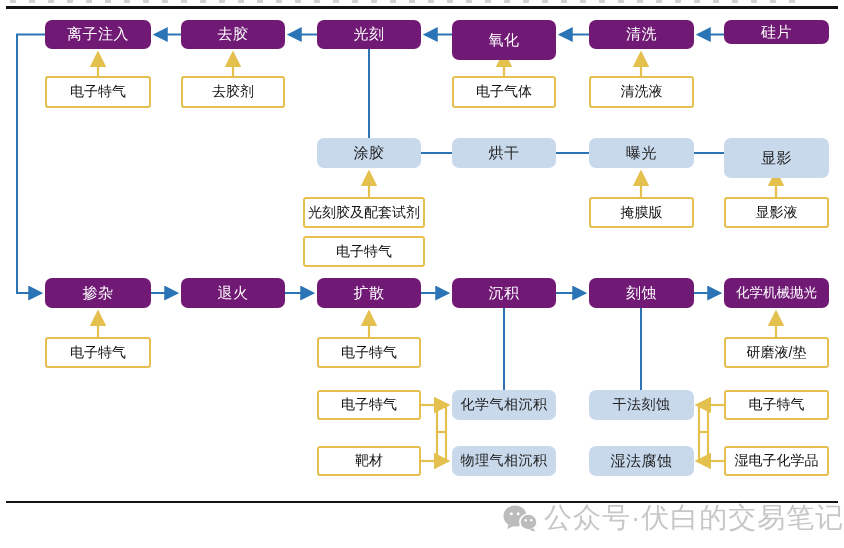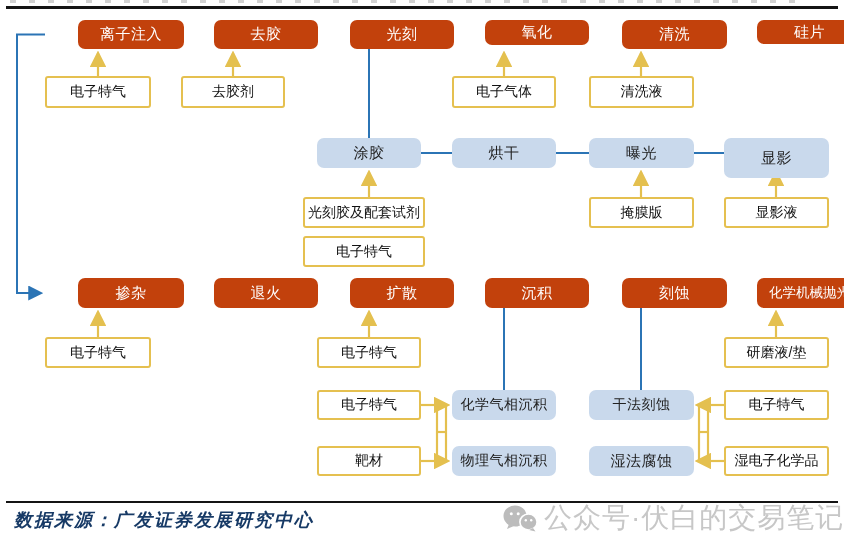--- a/index.html
+++ b/index.html
@@ -11,21 +11,21 @@
     position:absolute;left:10px;top:0;width:790px;height:3px;opacity:.45;
     background:repeating-linear-gradient(90deg,#9a9a9a 0 6px,transparent 6px 19px);
   }
   .rule{position:absolute;background:#141414;}
   .rule.top{left:6px;top:6px;width:832px;height:3px;}
   .rule.bottom{left:6px;top:501px;width:832px;height:2px;}
   .box{
     position:absolute;display:flex;align-items:center;justify-content:center;
     box-sizing:border-box;text-align:center;white-space:nowrap;
   }
-  .proc{background:#c2410c;color:#ffffff;border-radius:7px;font-size:15px;letter-spacing:.5px;margin-left:33px;}
+  .proc{background:#701a75;color:#ffffff;border-radius:7px;font-size:15px;letter-spacing:.5px;}
   .sub{background:#c9d9ec;color:#222222;border-radius:7px;font-size:15px;letter-spacing:.5px;font-family:Liberation Serif, serif;}
   .mat{background:#ffffff;border:2.5px solid #e5c050;border-radius:3px;color:#111111;font-size:14px;}
   .connector-layer{position:absolute;left:0;top:0;pointer-events:none;}
   .footer-source{
     position:absolute;left:14px;top:508px;font-family:"Liberation Serif", serif;
     font-style:italic;font-weight:600;font-size:18px;color:#173a66;letter-spacing:2px;
   }
   .watermark{
     position:absolute;left:503px;top:499px;display:flex;align-items:center;gap:6px;
     color:#c7c7c7;font-size:28px;letter-spacing:1px;white-space:nowrap;
@@ -95,21 +95,21 @@
       <path d="M708,432 L699,432"></path>
       <path d="M699,405 L699,461"></path>
       <path d="M699,405 L697,405" marker-end="url(#mY)"></path>
       <path d="M699,461 L697,461" marker-end="url(#mY)"></path>
     </g>
   </svg>
 
   <div class="box proc" style="left:45px;top:20px;width:106px;height:29px">离子注入</div>
   <div class="box proc" style="left:181px;top:20px;width:104px;height:29px">去胶</div>
   <div class="box proc" style="left:317px;top:20px;width:104px;height:29px">光刻</div>
-  <div class="box proc" style="left:452px;top:20px;width:104px;height:25px">氧化</div>
+  <div class="box proc" style="left:452px;top:20px;width:104px;height:40px">氧化</div>
   <div class="box proc" style="left:589px;top:20px;width:105px;height:29px">清洗</div>
   <div class="box proc" style="left:724px;top:20px;width:105px;height:24px">硅片</div>
 
   <div class="box mat" style="left:45px;top:76px;width:106px;height:32px">电子特气</div>
   <div class="box mat" style="left:181px;top:76px;width:104px;height:32px">去胶剂</div>
   <div class="box mat" style="left:452px;top:76px;width:104px;height:32px">电子气体</div>
   <div class="box mat" style="left:589px;top:76px;width:105px;height:32px">清洗液</div>
 
   <div class="box sub" style="left:317px;top:138px;width:104px;height:30px">涂胶</div>
   <div class="box sub" style="left:452px;top:138px;width:104px;height:30px">烘干</div>
@@ -136,21 +136,20 @@
   <div class="box mat" style="left:317px;top:446px;width:104px;height:30px">靶材</div>
   <div class="box sub" style="left:452px;top:390px;width:104px;height:30px;font-size:14px">化学气相沉积</div>
   <div class="box sub" style="left:452px;top:446px;width:104px;height:30px;font-size:14px">物理气相沉积</div>
   <div class="box sub" style="left:589px;top:390px;width:105px;height:30px;font-size:14px">干法刻蚀</div>
   <div class="box sub" style="left:589px;top:446px;width:105px;height:30px;font-size:15px">湿法腐蚀</div>
   <div class="box mat" style="left:724px;top:390px;width:105px;height:30px">电子特气</div>
   <div class="box mat" style="left:724px;top:446px;width:105px;height:30px">湿电子化学品</div>
 
   <div class="rule bottom"></div>
 
-  <div class="footer-source">数据来源：广发证券发展研究中心</div>
 
   <div class="watermark">
     <svg width="35" height="27" viewBox="0 0 35 27">
       <ellipse cx="12" cy="11" rx="11.5" ry="10.5" fill="#bcbcbc"></ellipse>
       <path d="M6,19 L4,24 L11,21 z" fill="#bcbcbc"></path>
       <circle cx="8.3" cy="8.8" r="1.5" fill="#ffffff"></circle>
       <circle cx="15.2" cy="8.8" r="1.5" fill="#ffffff"></circle>
       <ellipse cx="25.5" cy="17" rx="8.6" ry="8" fill="#bcbcbc" stroke="#ffffff" stroke-width="1.6"></ellipse>
       <path d="M30,23 L32.5,26.5 L26,25 z" fill="#bcbcbc"></path>
       <circle cx="22.8" cy="15.3" r="1.2" fill="#ffffff"></circle>

